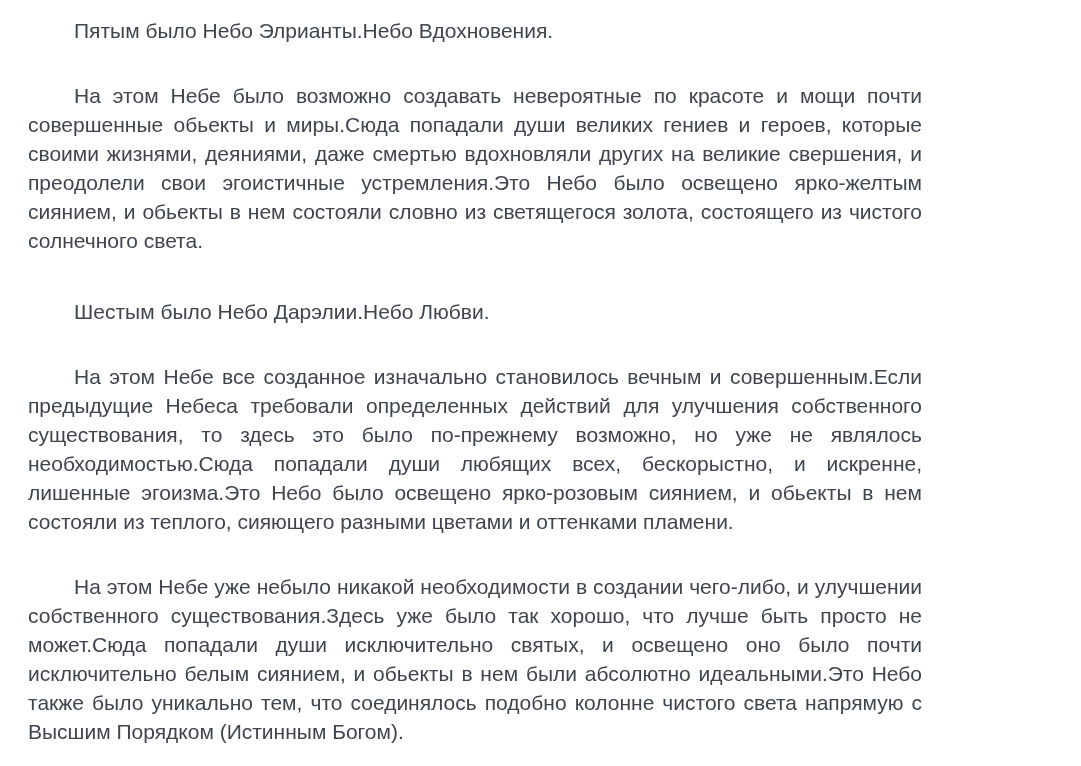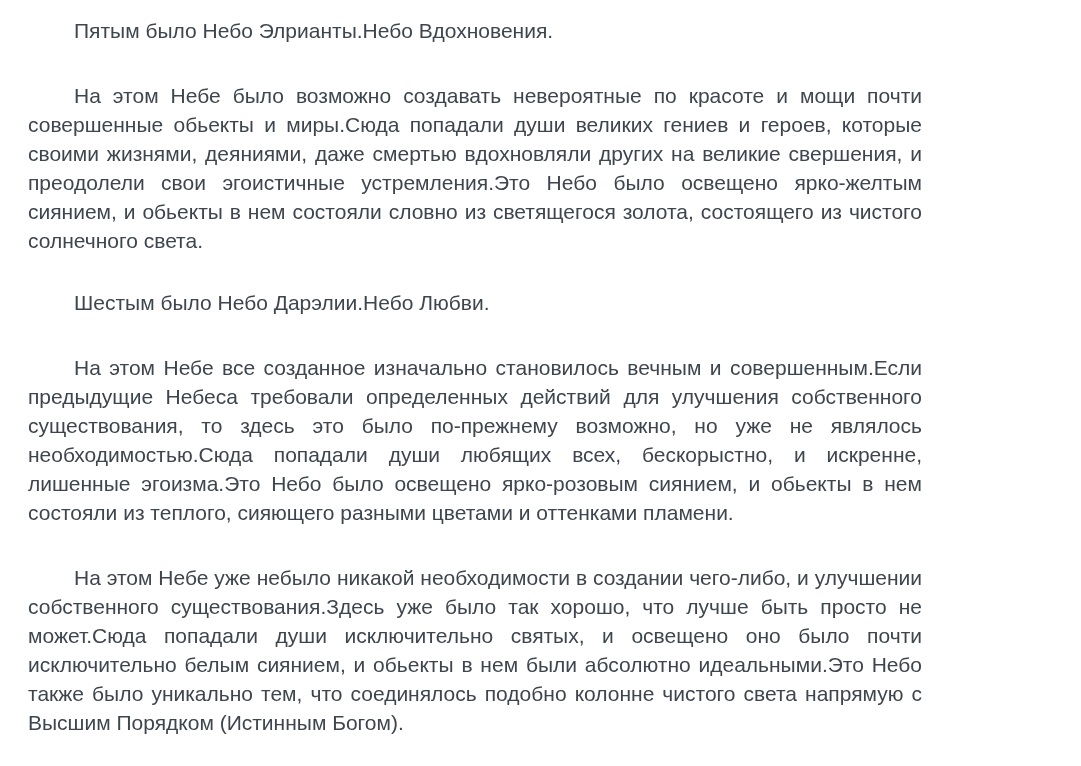--- a/index.html
+++ b/index.html
@@ -23,21 +23,21 @@
     font-size: 21px;
     line-height: 29px;
     text-indent: 46px;
     font-weight: 400;
   }
   .content p.body {
     text-align: justify;
     margin-top: 36px;
   }
   .content p.gap {
-    margin-top: 33px;
+    margin-top: 42px;
   }
 </style>
 </head>
 <body>
 
 <div class="page" style="color: rgb(63, 69, 78); background: rgb(255, 255, 255);">
   <article class="content">
 
     <p class="heading">Пятым было Небо Элрианты.Небо Вдохновения.</p>
     <p class="body">На этом Небе было возможно создавать невероятные по красоте и мощи почти совершенные обьекты и миры.Сюда попадали души великих гениев и героев, которые своими жизнями, деяниями, даже смертью вдохновляли других на великие свершения, и преодолели свои эгоистичные устремления.Это Небо было освещено ярко-желтым сиянием, и обьекты в нем состояли словно из светящегося золота, состоящего из чистого солнечного света.</p>

